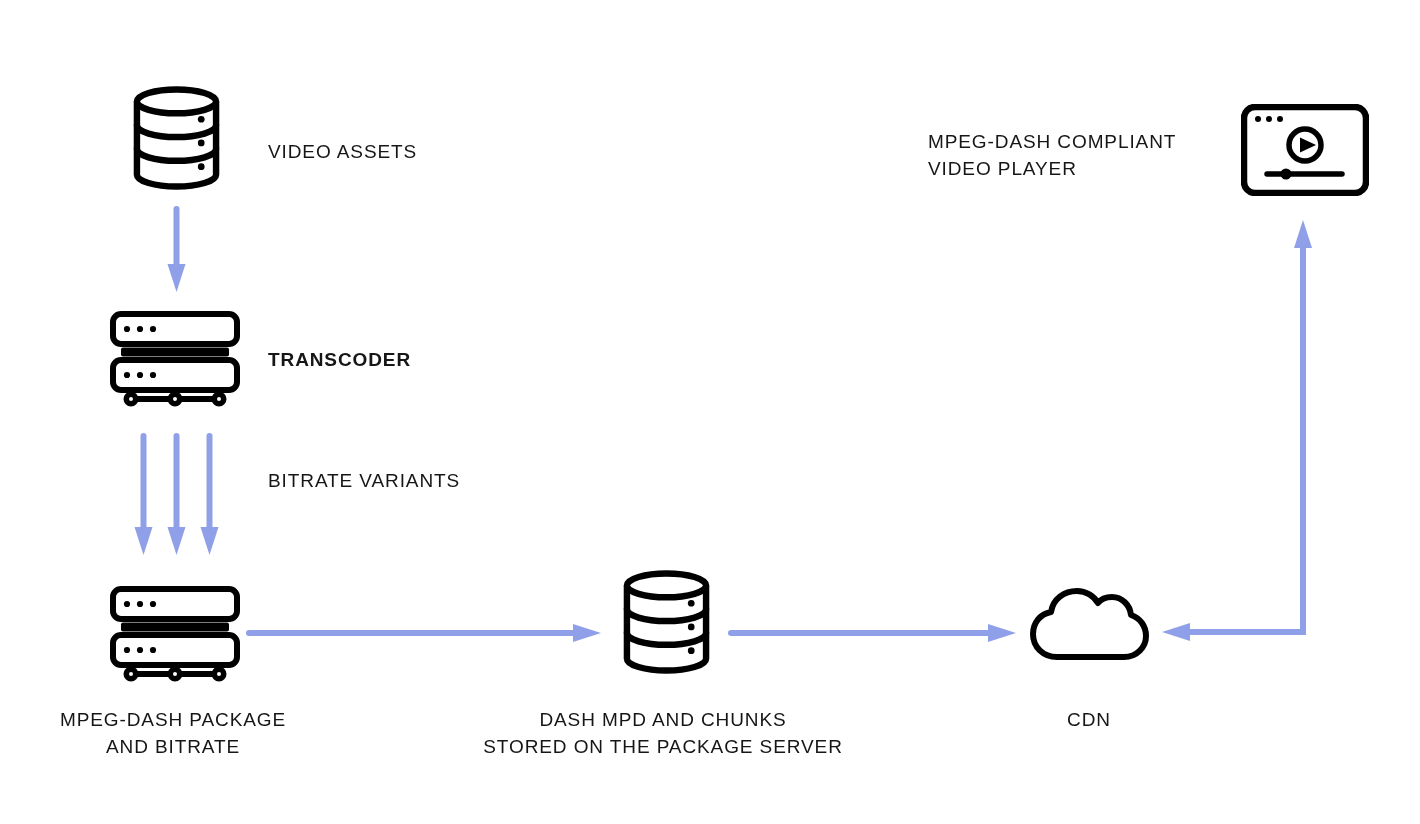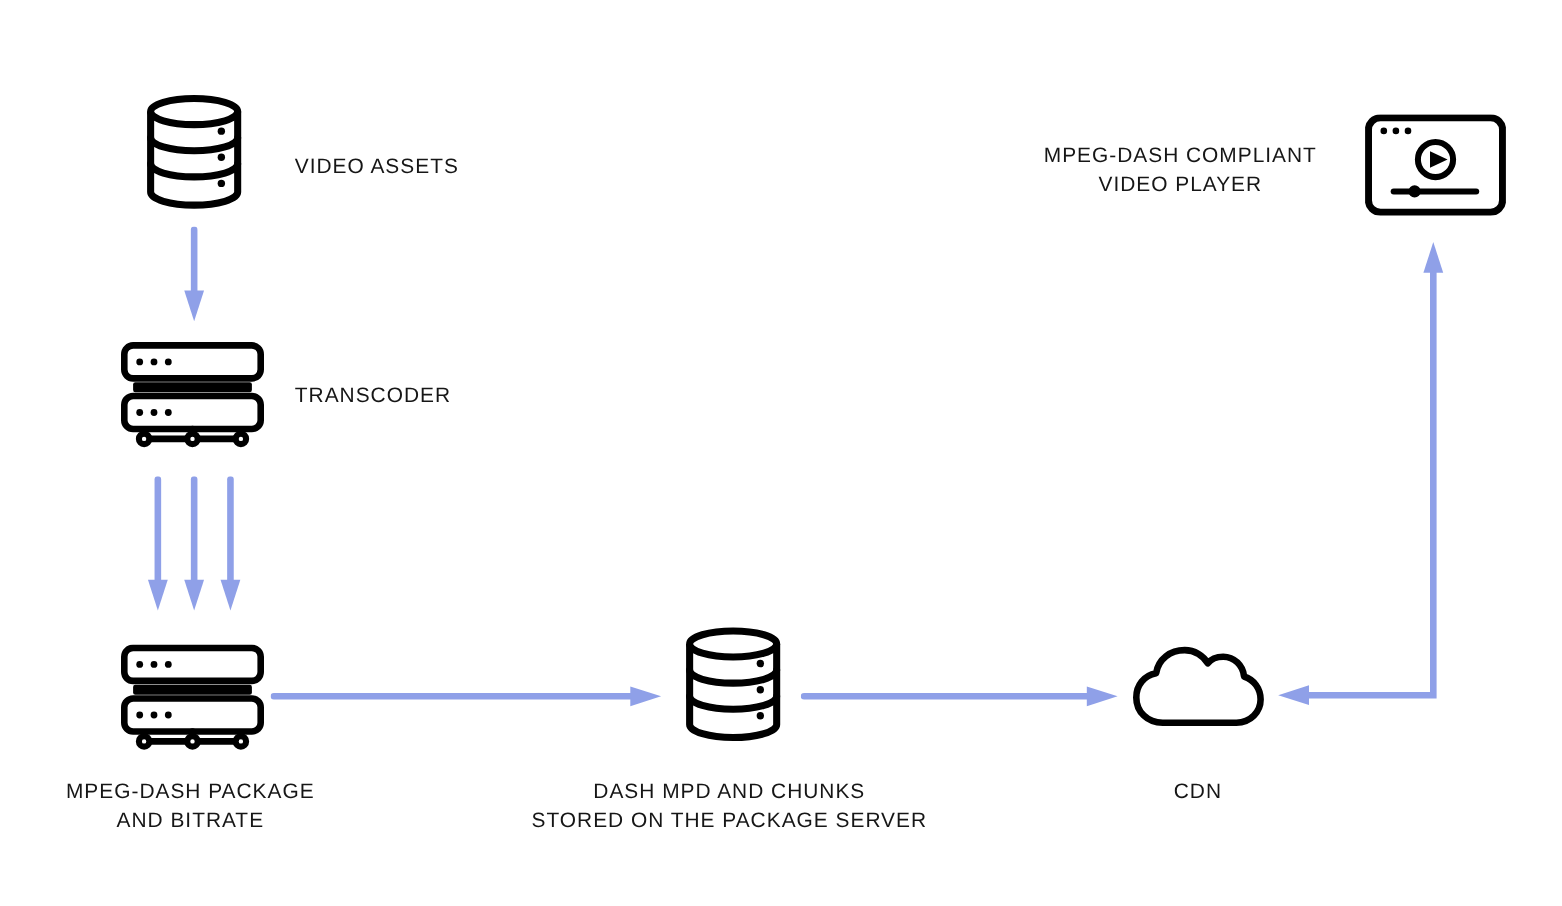--- a/index.html
+++ b/index.html
@@ -23,21 +23,21 @@
   .lbl {
     position: absolute;
     font-size: 19px;
     line-height: 27px;
     font-weight: 500;
     letter-spacing: 0.9px;
     color: var(--text-color);
     white-space: pre-line;
   }
   .center { text-align: center; }
-  .right  { text-align: center; }
+  .right  { text-align: left; }
   
   .sw  { stroke: var(--icon-color); fill: none; stroke-linecap: round; }
   .swf { stroke: var(--icon-color); fill: #fff; }
   .sf  { fill: var(--icon-color); stroke: none; }
   
   .aw { stroke: var(--arrow-color); fill: none; stroke-linecap: round; }
   .af { fill: var(--arrow-color); stroke: none; }
 </style>
 </head>
 <body>
@@ -142,22 +142,23 @@
   </svg>
 
   <svg class="abs" style="left:1152px; top:212px;" width="164" height="434" viewBox="0 0 164 434">
     <path class="aw" stroke-width="6" stroke-linecap="butt" d="M 37 420 H 151 V 34"></path>
     <polygon class="af" points="38,411 38,429 10,420"></polygon>
     <polygon class="af" points="142,36 160,36 151,8"></polygon>
   </svg>
 
   <div class="lbl" style="left:268px; top:138px;">VIDEO ASSETS</div>
 
-  <div class="lbl" style="left:268px; top:346px;">TRANSCODER</div>
+  <div class="lbl" style="left:268px; top:346px;font-weight:bold;">TRANSCODER</div>
 
+  <div class="lbl" style="left:268px; top:467px;">BITRATE VARIANTS</div>
 
   <div class="lbl center" style="left:28px; top:706px; width:290px;">MPEG-DASH PACKAGE
 AND BITRATE</div>
 
   <div class="lbl center" style="left:465px; top:706px; width:396px;">DASH MPD AND CHUNKS
 STORED ON THE PACKAGE SERVER</div>
 
   <div class="lbl center" style="left:1039px; top:706px; width:100px;">CDN</div>
 
 

